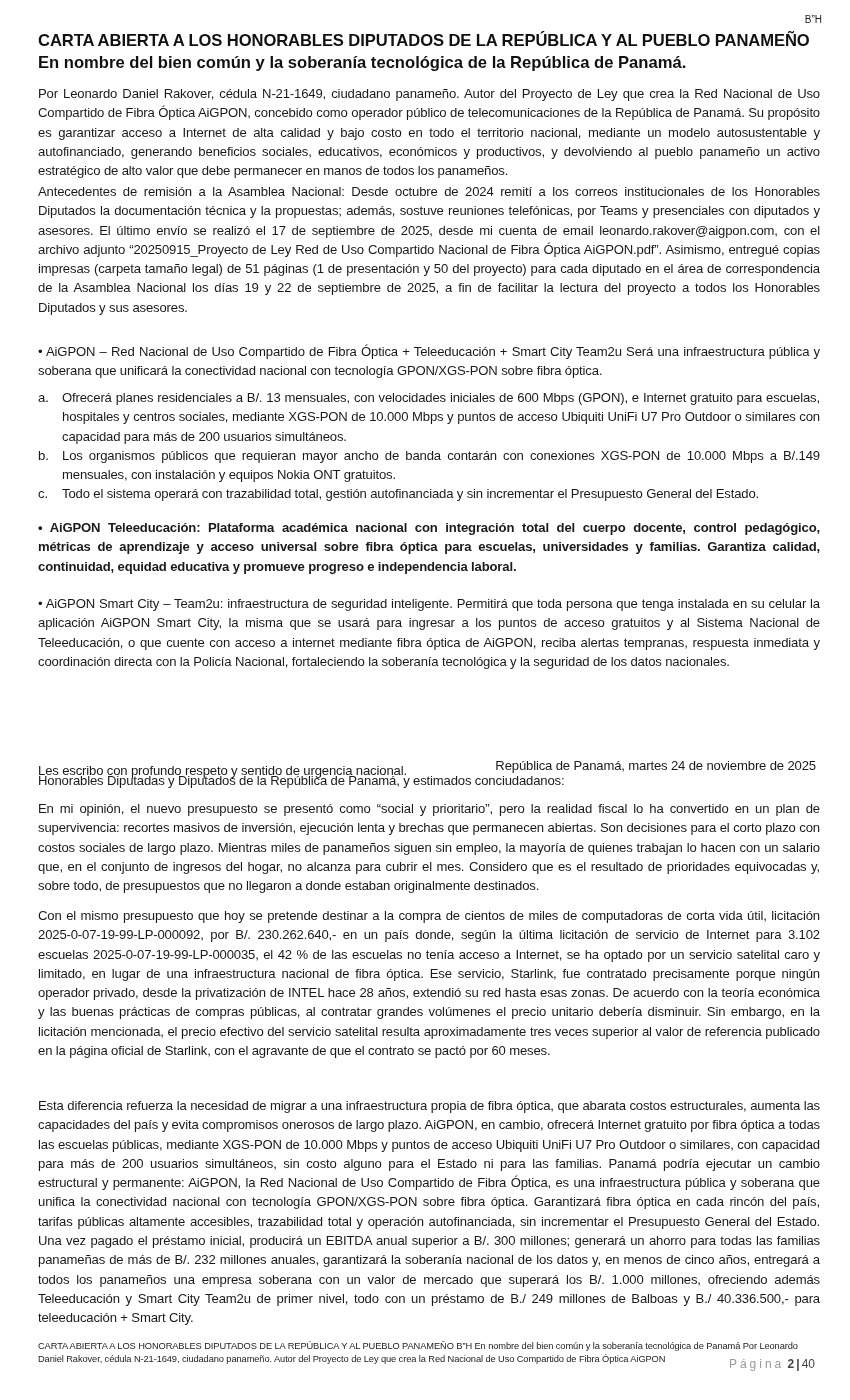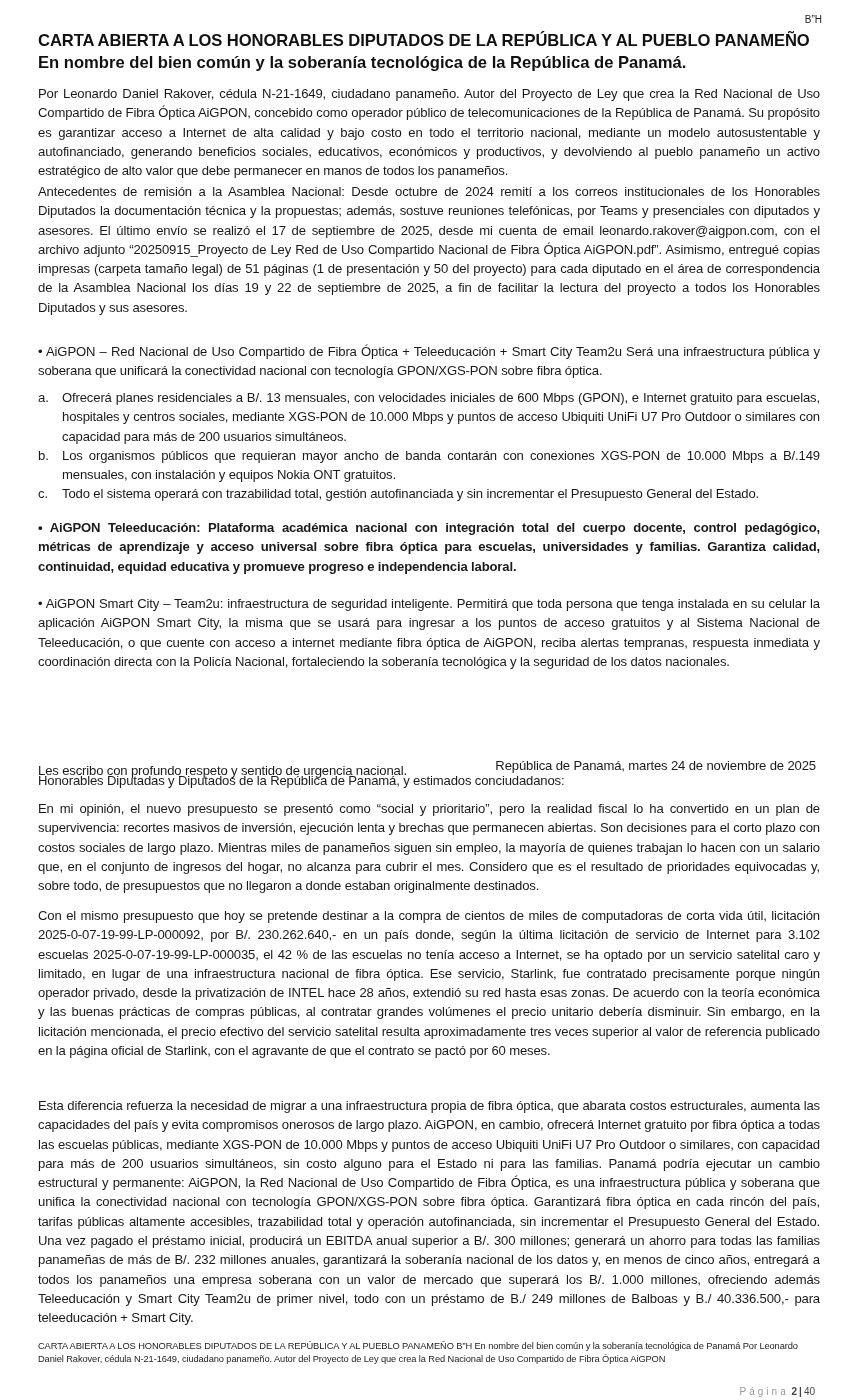--- a/index.html
+++ b/index.html
@@ -24,21 +24,21 @@
   .list { position: absolute; left: 38px; width: 782px; margin: 0; padding: 0; list-style: none; font-size: 13.1px; line-height: 19.3px; letter-spacing: -0.15px; }
   .list li { position: relative; padding-left: 24px; text-align: justify; }
   .list .marker { position: absolute; left: 0; top: 0; }
   .right { text-align: right; }
   b { font-weight: normal; }
   .footer {
     position: absolute; left: 38px; top: 1340px; width: 782px;
     font-size: 9.3px; line-height: 13px; color: #222; letter-spacing: -0.1px;
   }
   .page-num {
-    position: absolute; top: 1386px; right: 35px; font-size: 10px; color: #888;
+    position: absolute; top: 1357px; right: 35px; font-size: 12px; color: #888;
   }
   .page-num .pg-label { letter-spacing: 3px; color: #999; }
   .page-num .pg-cur { color: #444; font-weight: bold; }
   .page-num .pg-sep { color: #444; font-weight: bold; padding: 0 2px; }
   .page-num .pg-total { color: #444; }
 </style>
 </head>
 <body>
 
 <div>

